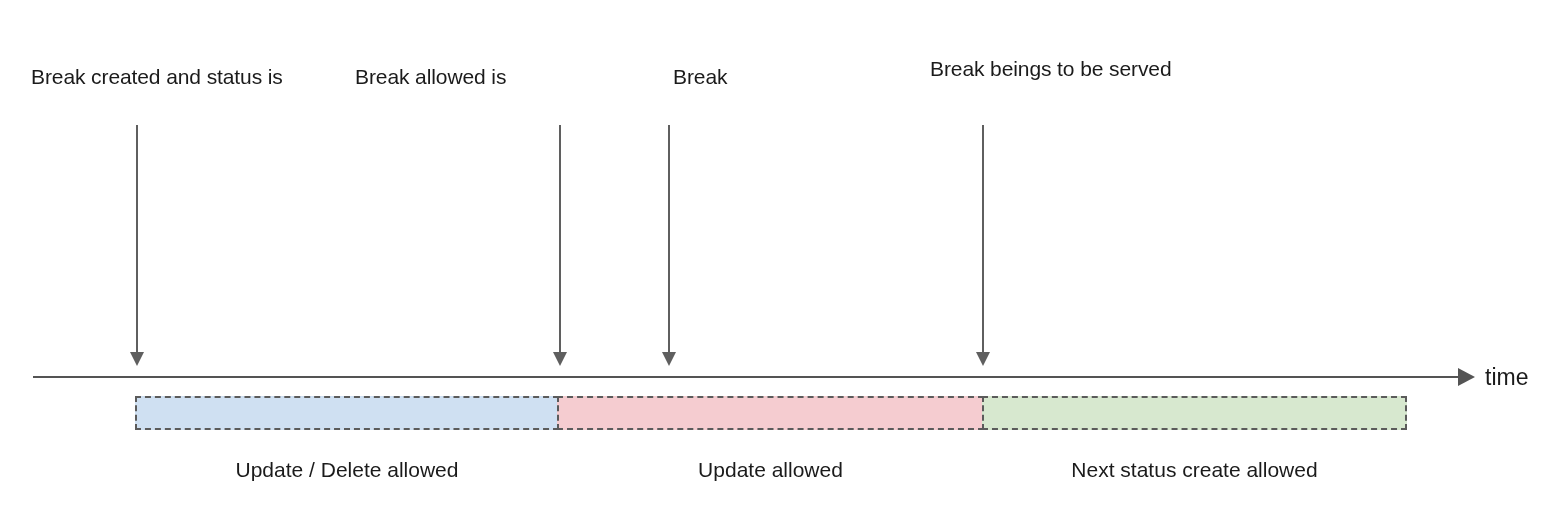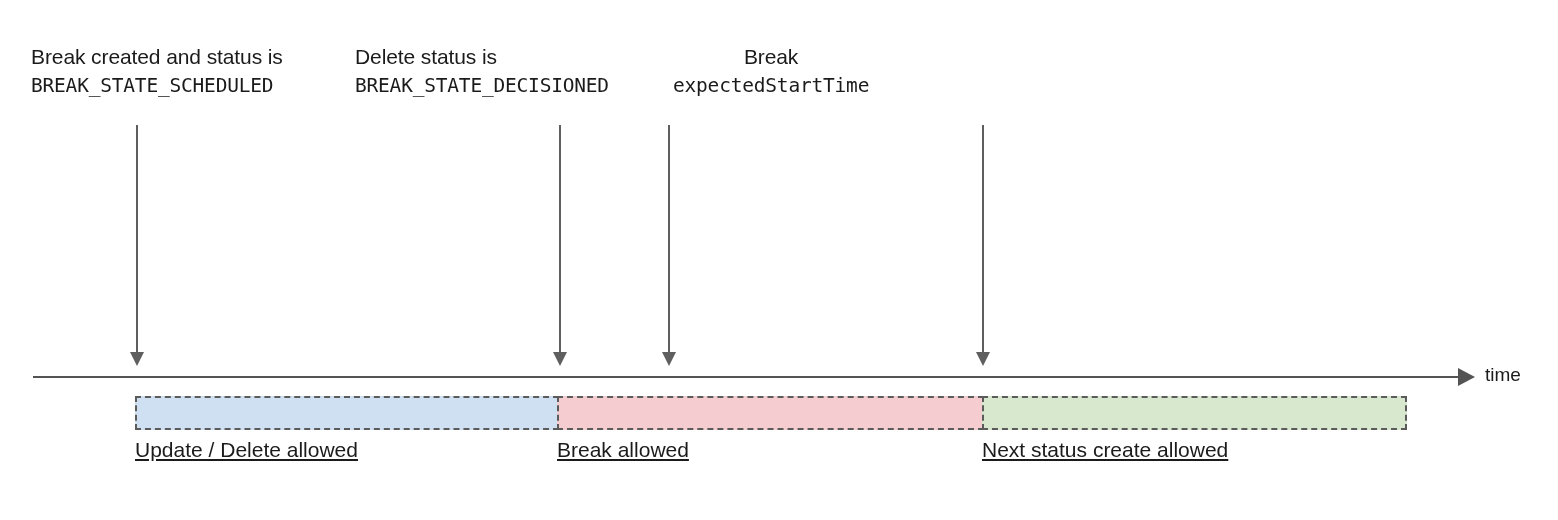--- a/index.html
+++ b/index.html
@@ -25,20 +25,21 @@
     position: absolute;
     line-height: 29px;
     font-size: 21px;
     color: #1b1b1b;
     white-space: nowrap;
   }
   .annotation .plain {
     display: block;
     font-family: "Liberation Sans", sans-serif;
     letter-spacing: -0.1px;
+    margin-top: 20px;
   }
   .annotation .mono {
     display: block;
     font-family: "DejaVu Sans Mono", monospace;
     font-size: 19.5px;
     letter-spacing: -0.2px;
   }
 
   #ann-0 { left: 31px;  top: 42px;  }
   #ann-1 { left: 355px; top: 42px;  }
@@ -85,63 +86,61 @@
     width: 0;
     height: 0;
     border-top: 9px solid transparent;
     border-bottom: 9px solid transparent;
     border-left: 17px solid #545454;
   }
   #axis-label {
     position: absolute;
     left: 1485px;
     top: 364px;
-    font-size: 19px;
+    font-size: 23px;
     color: #1b1b1b;
     text-align: center;
   }
 
   
   .phase-bar {
     position: absolute;
     top: 396px;
     height: 34px;
     box-sizing: border-box;
     border: 2px dashed #5b5b5b;
   }
   .phase-label {
     position: absolute;
-    top: 438px;
+    top: 458px;
     font-size: 21px;
     color: #1b1b1b;
+    text-align: center;
     white-space: nowrap;
-    text-decoration: underline;
   }
 </style>
 </head>
 <body>
 
 <div id="stage">
 
   <div class="annotation" id="ann-0">
     <span class="plain">Break created and status is</span>
-    <span class="mono">BREAK_STATE_SCHEDULED</span>
   </div>
 
   <div class="annotation" id="ann-1">
-    <span class="plain">Delete status is</span>
-    <span class="mono">BREAK_STATE_DECISIONED</span>
+    <span class="plain">Break allowed is</span>
   </div>
 
   <div class="annotation" id="ann-2">
     <span class="plain">Break</span>
-    <span class="mono">expectedStartTime</span>
   </div>
 
   <div class="annotation" id="ann-3">
+    <span class="plain">Break beings to be served</span>
   </div>
 
   <div class="v-arrow" id="arrow-0" style="left: 130px; top: 125px; height: 241px;">
     <div class="shaft"></div>
     <div class="head"></div>
   </div>
   <div class="v-arrow" id="arrow-1" style="left: 553px; top: 125px; height: 241px;">
     <div class="shaft"></div>
     <div class="head"></div>
   </div>
@@ -156,16 +155,16 @@
 
   <div id="axis"></div>
   <div id="axis-head"></div>
   <div id="axis-label">time</div>
 
   <div class="phase-bar" id="bar-0" style="left: 135px; width: 424px; background: rgb(207, 224, 242); border-color: rgb(91, 91, 91);"></div>
   <div class="phase-bar" id="bar-1" style="left: 557px; width: 427px; background: rgb(245, 204, 208); border-color: rgb(91, 91, 91);"></div>
   <div class="phase-bar" id="bar-2" style="left: 982px; width: 425px; background: rgb(215, 232, 207); border-color: rgb(91, 91, 91);"></div>
 
   <div class="phase-label" id="plabel-0" style="left: 135px; width: 424px;">Update / Delete allowed</div>
-  <div class="phase-label" id="plabel-1" style="left: 557px; width: 427px;">Break allowed</div>
+  <div class="phase-label" id="plabel-1" style="left: 557px; width: 427px;">Update allowed</div>
   <div class="phase-label" id="plabel-2" style="left: 982px; width: 425px;">Next status create allowed</div>
 
 </div>
 
 </body></html>

